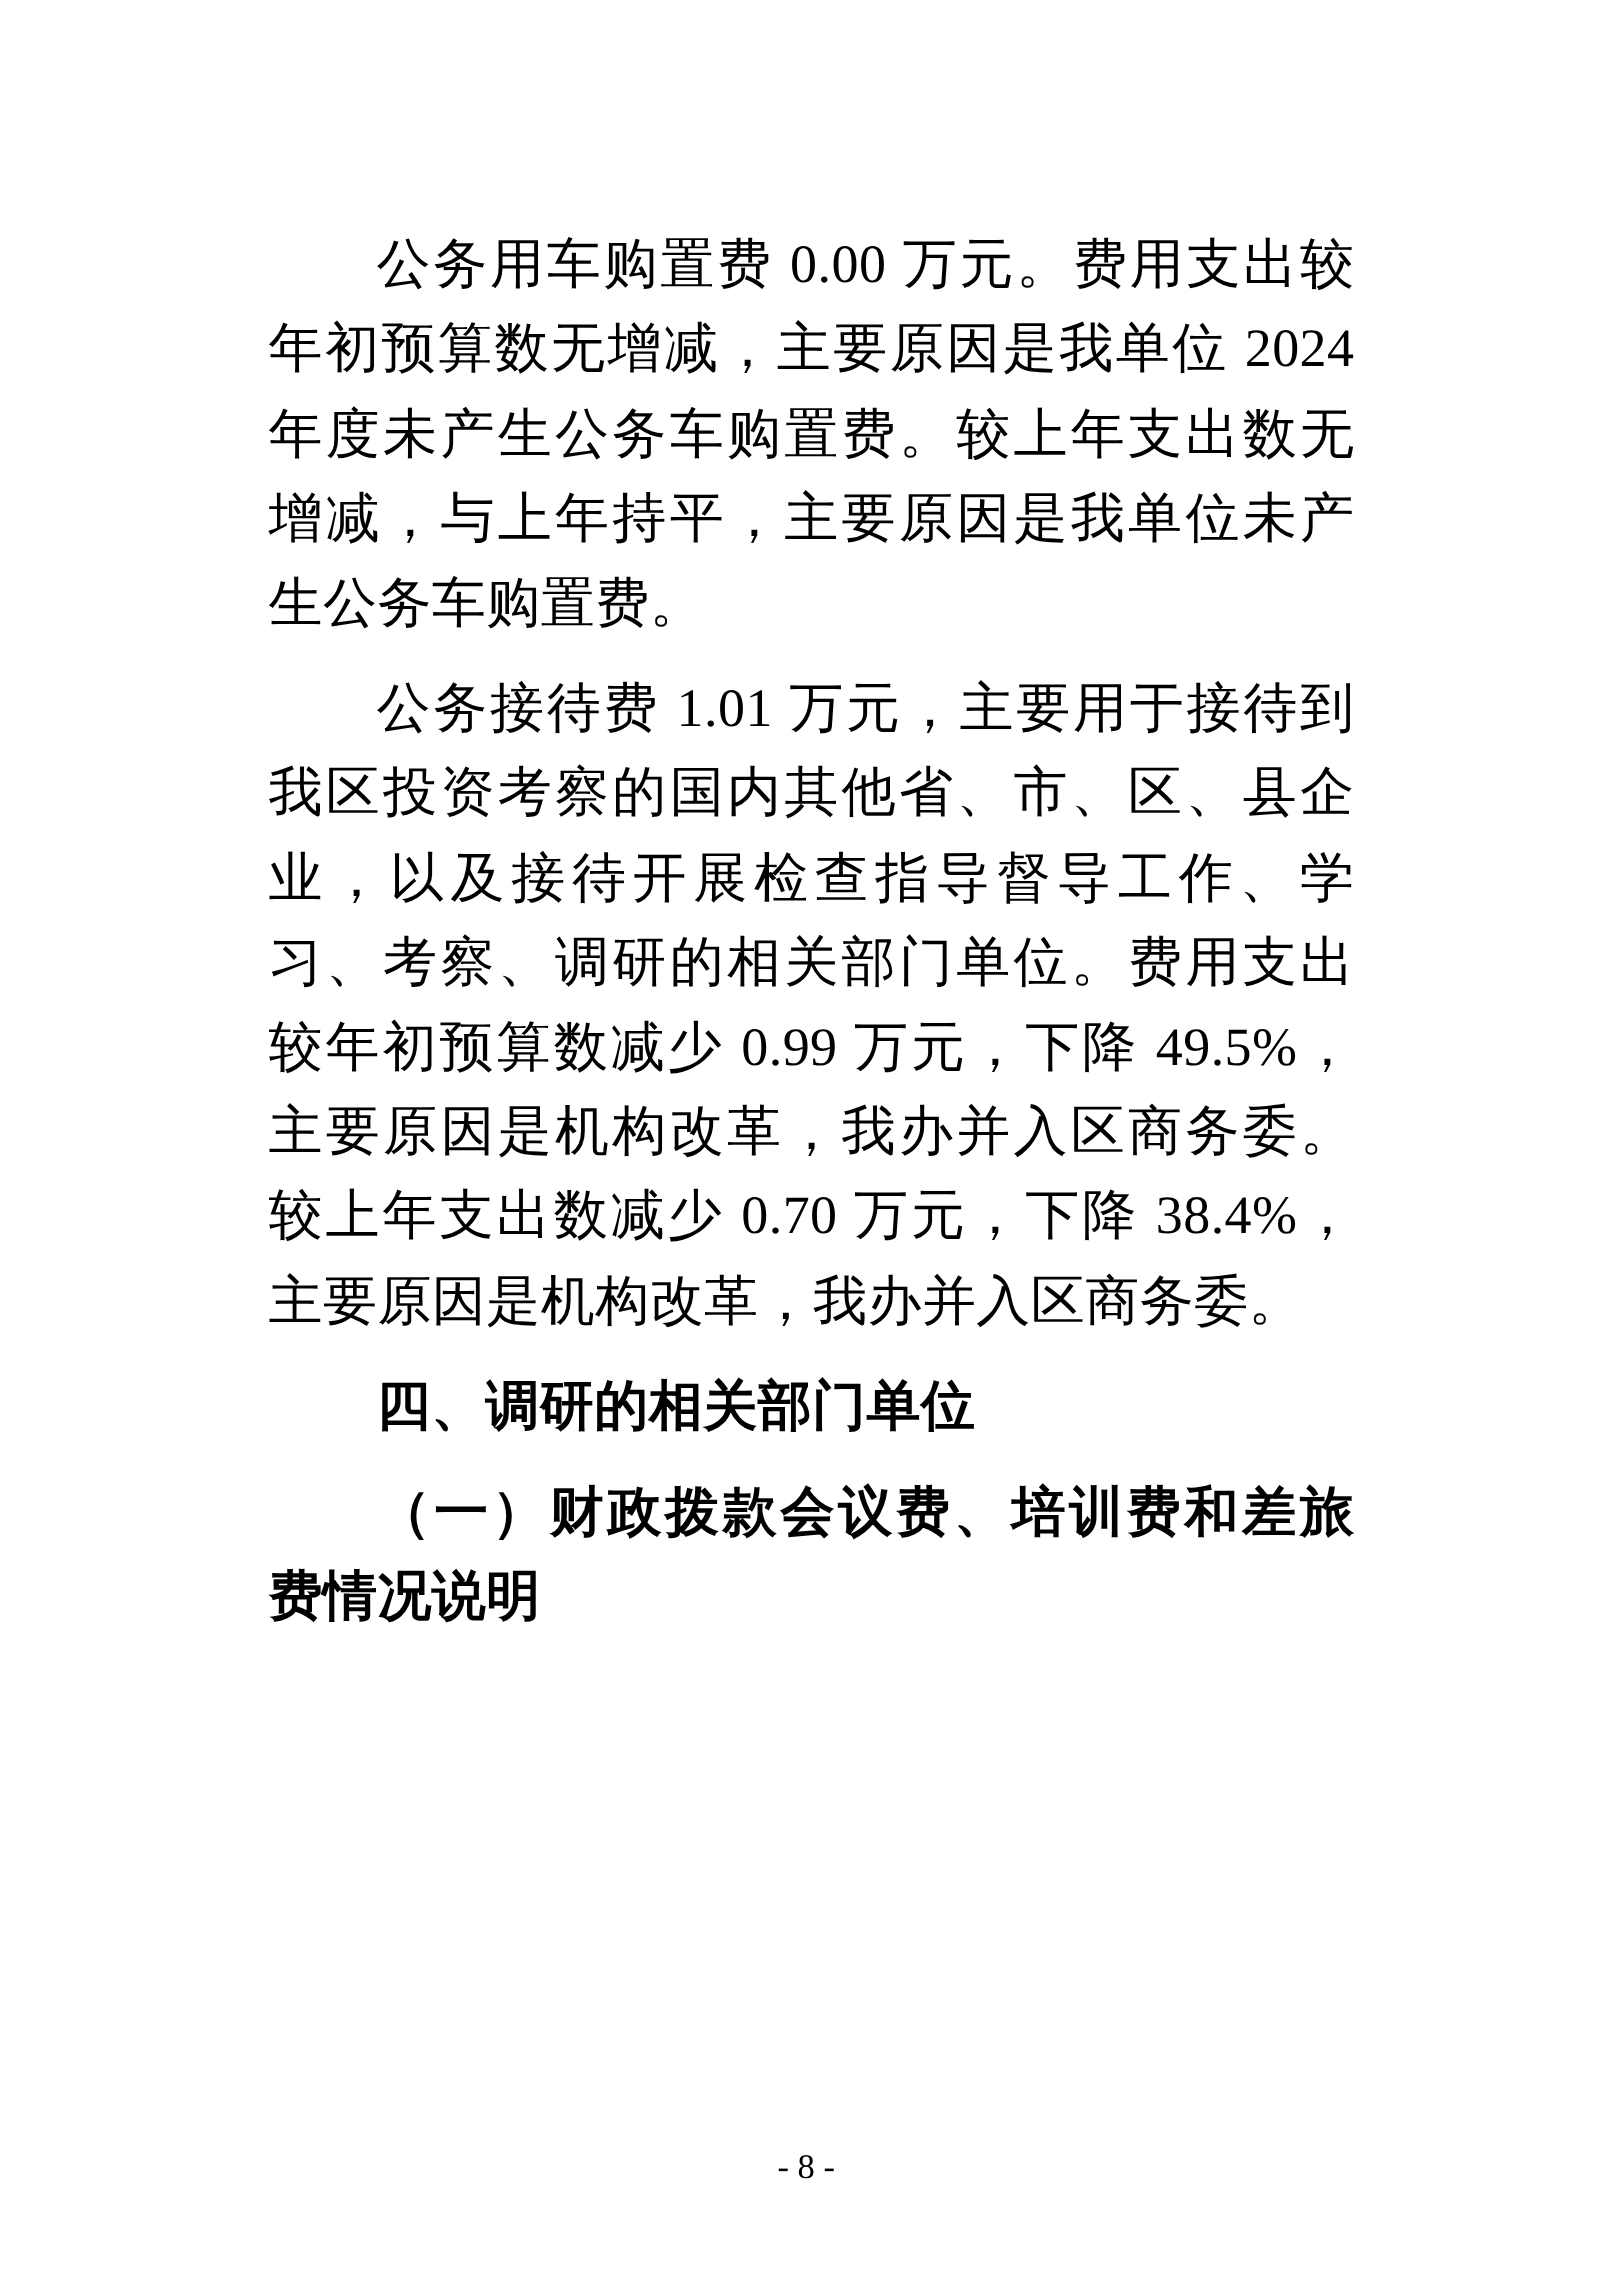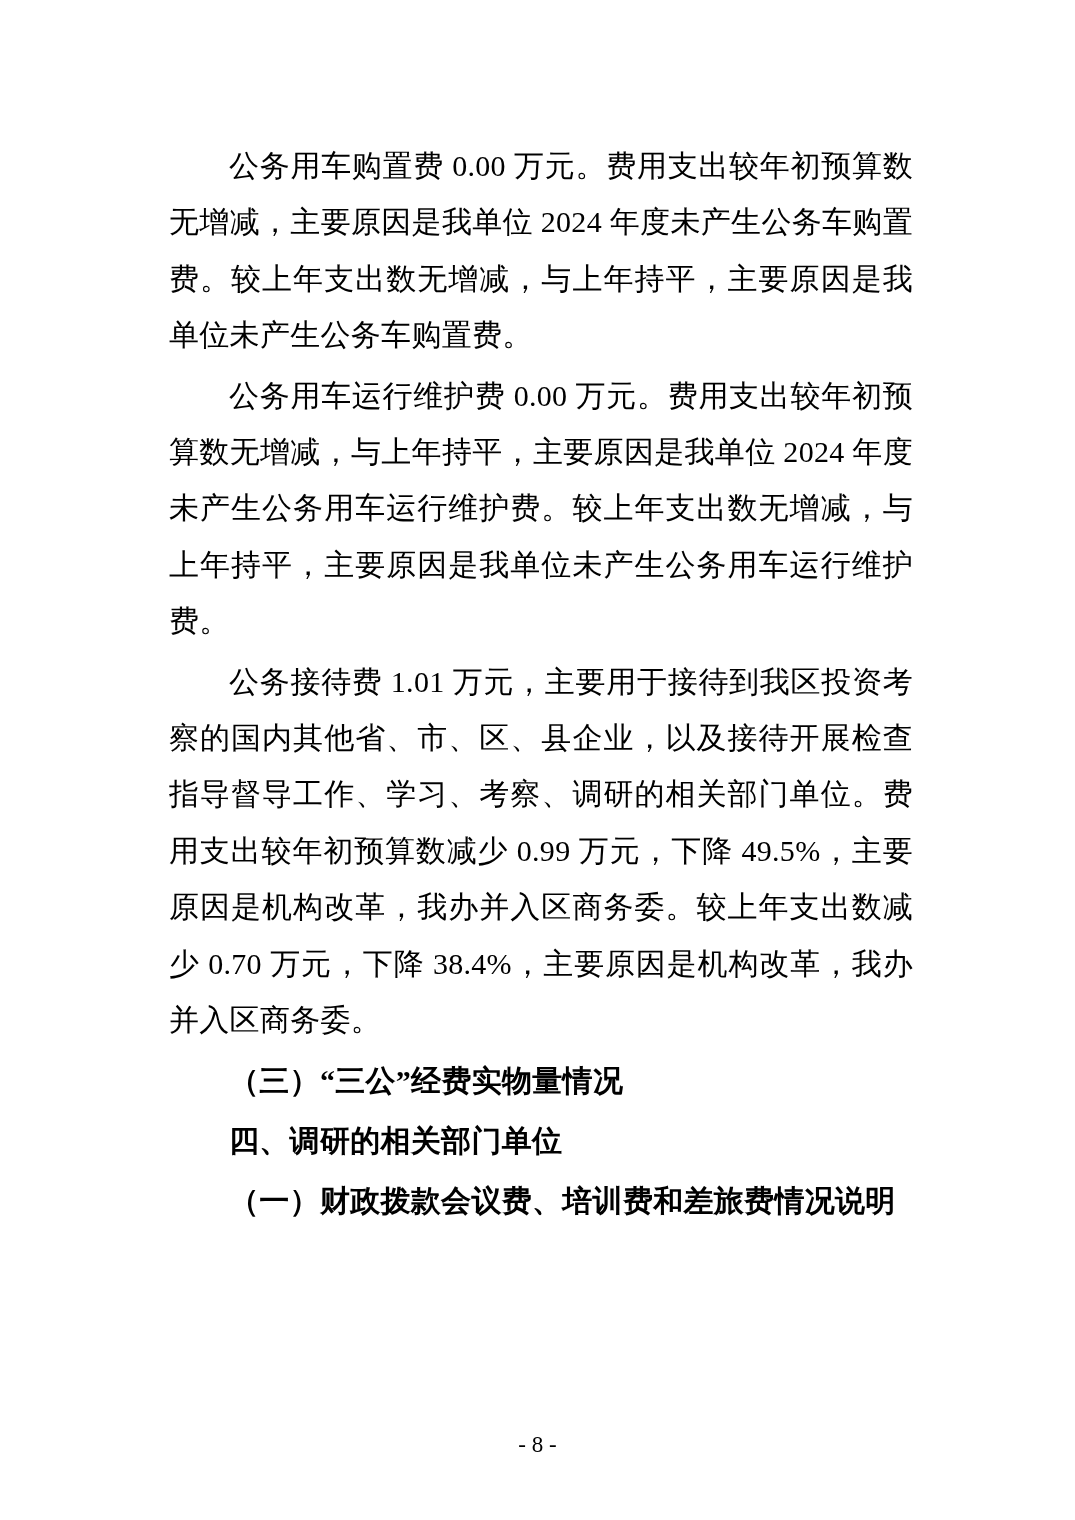--- a/index.html
+++ b/index.html
@@ -16,22 +16,22 @@
     overflow: hidden;
     font-family: "Liberation Serif", "DejaVu Serif", serif;
   }
   .content {
     position: absolute;
     left: 165px;
     top: 134px;
     width: 752px;
   }
   .content p {
-    margin: 4px;
-    font-size: 30px;
+    margin: 14px;
+    font-size: 36px;
     line-height: 56.4px;
     text-align: justify;
     text-indent: 2em;
     letter-spacing: 0.3px;
     font-weight: normal;
   }
   
   p.p-body {
     font-family: "Liberation Serif", "DejaVu Serif", serif;
   }
@@ -56,21 +56,19 @@
     font-family: "Liberation Serif", "DejaVu Serif", serif;
     color: #000000;
   }
 </style>
 </head>
 <body>
 
 <div class="page">
   <div class="content">
     <p class="p-body">公务用车购置费 0.00 万元。费用支出较年初预算数无增减，主要原因是我单位 2024 年度未产生公务车购置费。较上年支出数无增减，与上年持平，主要原因是我单位未产生公务车购置费。</p>
-    <p class="p-body">公务用车运行维护费 0.00 万元。费用支出较年初预算数无增减，与上年持平，主要原因是我单位 2024 年度未产生公务用车运行维护费。较上年支出数无增减，与上年持平，主要原因是我单位未产生公务用车运行维护费。</p>
     <p class="p-body">公务接待费 1.01 万元，主要用于接待到我区投资考察的国内其他省、市、区、县企业，以及接待开展检查指导督导工作、学习、考察、调研的相关部门单位。费用支出较年初预算数减少 0.99 万元，下降 49.5%，主要原因是机构改革，我办并入区商务委。较上年支出数减少 0.70 万元，下降 38.4%，主要原因是机构改革，我办并入区商务委。</p>
-    <p class="p-heading-kai">（三）“三公”经费实物量情况</p>
     <p class="p-heading-hei">四、调研的相关部门单位</p>
     <p class="p-heading-kai">（一）财政拨款会议费、培训费和差旅费情况说明</p>
 
   </div>
   <div class="footer">- 8 -</div>
 </div>
 
 </body></html>

